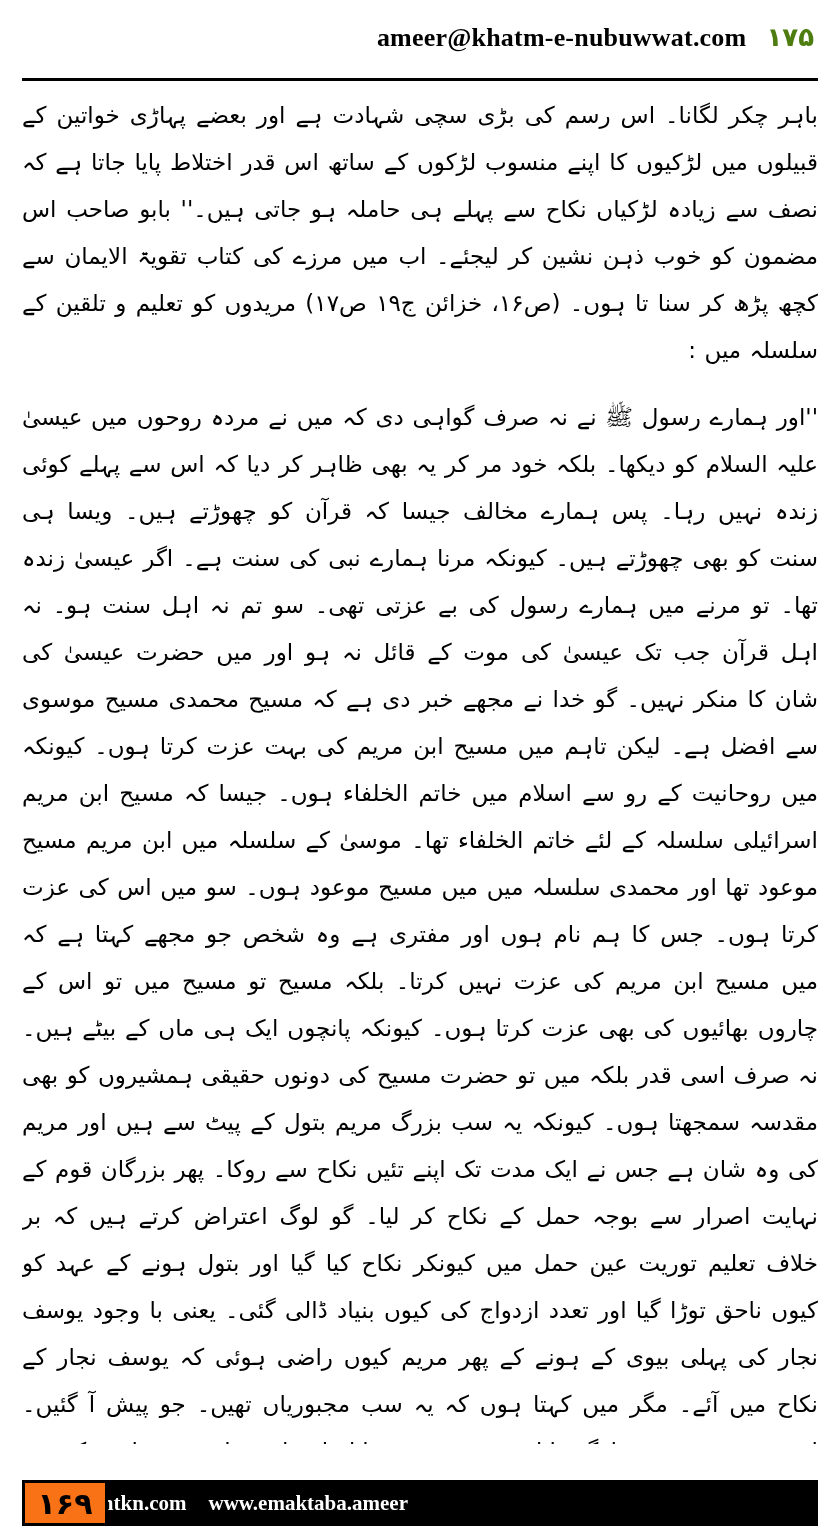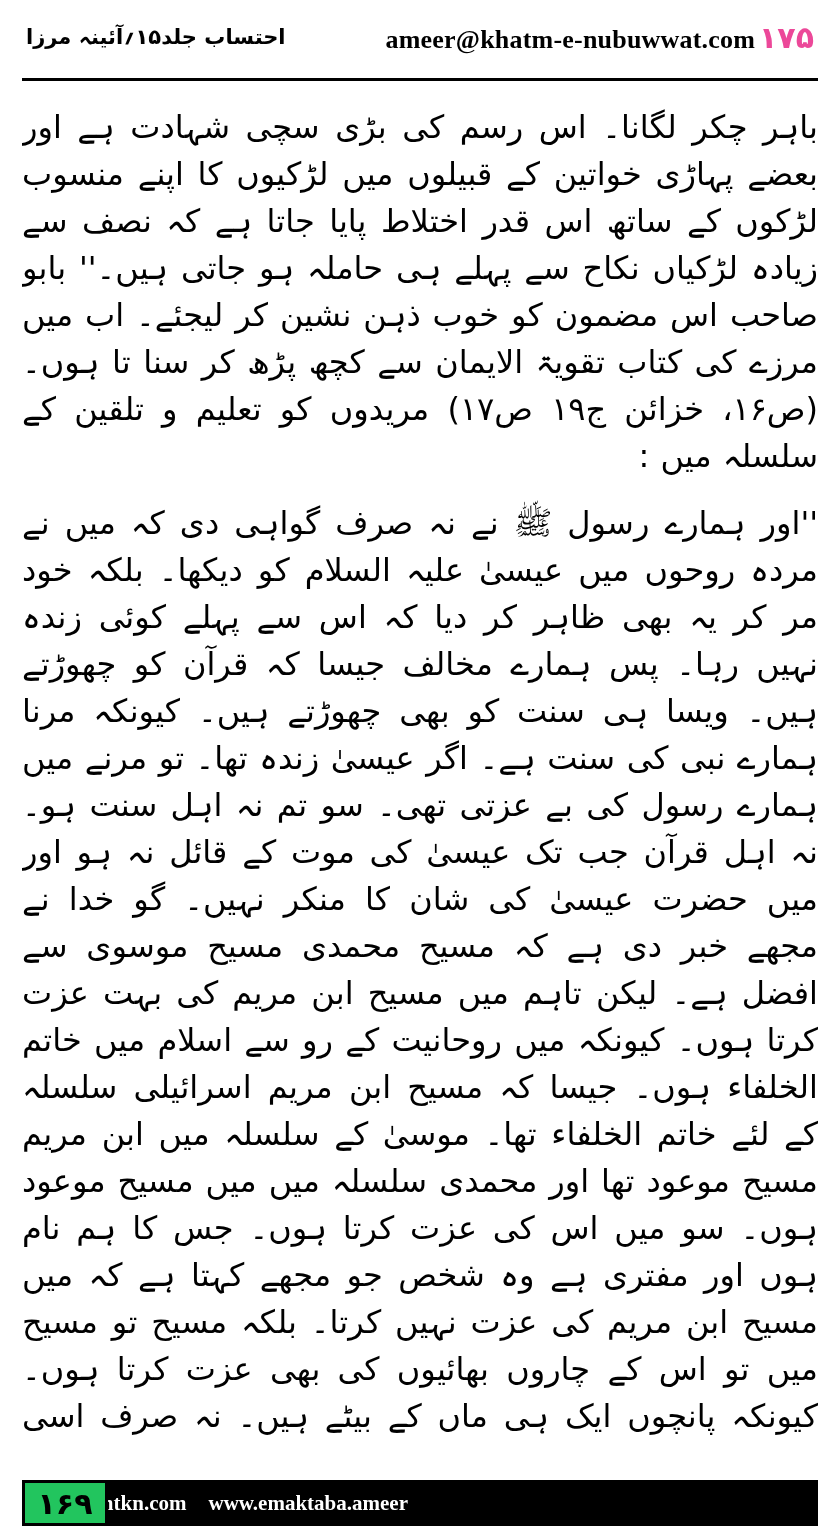--- a/index.html
+++ b/index.html
@@ -28,37 +28,37 @@
     flex-direction: row;
     align-items: center;
     justify-content: space-between;
     padding: 0 26px;
     box-sizing: border-box;
   }
   .header-left {
     display: flex;
     flex-direction: row;
     align-items: baseline;
-    gap: 4px;
+    gap: 20px;
     direction: ltr;
     text-align: right;
   }
   .header-email {
     font-family: "Liberation Serif", serif;
     font-size: 26px;
     font-weight: 700;
     color: #000000;
     letter-spacing: 0.2px;
     white-space: nowrap;
   }
   .header-page-no {
     font-family: "DejaVu Sans", sans-serif;
-    font-size: 30px;
+    font-size: 26px;
     font-weight: 700;
-    color: #ec4899;
+    color: #4d7c0f;
     white-space: nowrap;
   }
   .header-right {
     font-family: "DejaVu Sans", sans-serif;
     font-size: 21px;
     font-weight: 700;
     color: #000000;
     white-space: nowrap;
     direction: rtl;
   }
@@ -79,24 +79,24 @@
     left: 22px;
     width: 796px;
     height: 1352px;
     overflow: hidden;
   }
   .para {
     direction: rtl;
     text-align: justify;
     text-align-last: justify;
     font-family: "DejaVu Sans", sans-serif;
-    font-size: 32px;
+    font-size: 23px;
     line-height: 47px;
     color: #000000;
-    margin: 12px 0 2px 0;
+    margin: 0 0 2px 0;
     word-spacing: 1px;
   }
   .para.p-first { text-align-last: right; }
   .para.p-gap { margin-top: 20px; }
   .para.p-last { text-align-last: left; }
 
   
   .footer {
     position: absolute;
     left: 0;
@@ -128,21 +128,21 @@
     color: #ffffff;
     white-space: nowrap;
     padding-right: 4px;
   }
   .footer-pageno {
     position: absolute;
     left: 22px;
     bottom: 14px;
     width: 86px;
     height: 46px;
-    background: #22c55e;
+    background: #f97316;
     border: 3px solid #000000;
     box-sizing: border-box;
     display: flex;
     align-items: center;
     justify-content: center;
     font-family: "DejaVu Sans", sans-serif;
     font-size: 30px;
     font-weight: 700;
     color: #000000;
   }
@@ -150,21 +150,20 @@
 </head>
 <body>
 
 <div class="page">
 
   <div class="header">
     <div class="header-left">
       <span class="header-email">ameer@khatm-e-nubuwwat.com</span>
       <span class="header-page-no">۱۷۵</span>
     </div>
-    <div class="header-right">احتساب جلد۱۵؍آئینہ مرزا</div>
   </div>
 
   <div class="header-rule"></div>
 
   <div class="body-wrap">
     <p class="para p-first">باہر چکر لگانا۔ اس رسم کی بڑی سچی شہادت ہے اور بعضے پہاڑی خواتین کے قبیلوں میں لڑکیوں کا اپنے منسوب لڑکوں کے ساتھ اس قدر اختلاط پایا جاتا ہے کہ نصف سے زیادہ لڑکیاں نکاح سے پہلے ہی حاملہ ہو جاتی ہیں۔'' بابو صاحب اس مضمون کو خوب ذہن نشین کر لیجئے۔ اب میں مرزے کی کتاب تقویۃ الایمان سے کچھ پڑھ کر سنا تا ہوں۔ (ص۱۶، خزائن ج۱۹ ص۱۷) مریدوں کو تعلیم و تلقین کے سلسلہ میں :</p>
     <p class="para p-gap p-last">''اور ہمارے رسول ﷺ نے نہ صرف گواہی دی کہ میں نے مردہ روحوں میں عیسیٰ علیہ السلام کو دیکھا۔ بلکہ خود مر کر یہ بھی ظاہر کر دیا کہ اس سے پہلے کوئی زندہ نہیں رہا۔ پس ہمارے مخالف جیسا کہ قرآن کو چھوڑتے ہیں۔ ویسا ہی سنت کو بھی چھوڑتے ہیں۔ کیونکہ مرنا ہمارے نبی کی سنت ہے۔ اگر عیسیٰ زندہ تھا۔ تو مرنے میں ہمارے رسول کی بے عزتی تھی۔ سو تم نہ اہل سنت ہو۔ نہ اہل قرآن جب تک عیسیٰ کی موت کے قائل نہ ہو اور میں حضرت عیسیٰ کی شان کا منکر نہیں۔ گو خدا نے مجھے خبر دی ہے کہ مسیح محمدی مسیح موسوی سے افضل ہے۔ لیکن تاہم میں مسیح ابن مریم کی بہت عزت کرتا ہوں۔ کیونکہ میں روحانیت کے رو سے اسلام میں خاتم الخلفاء ہوں۔ جیسا کہ مسیح ابن مریم اسرائیلی سلسلہ کے لئے خاتم الخلفاء تھا۔ موسیٰ کے سلسلہ میں ابن مریم مسیح موعود تھا اور محمدی سلسلہ میں میں مسیح موعود ہوں۔ سو میں اس کی عزت کرتا ہوں۔ جس کا ہم نام ہوں اور مفتری ہے وہ شخص جو مجھے کہتا ہے کہ میں مسیح ابن مریم کی عزت نہیں کرتا۔ بلکہ مسیح تو مسیح میں تو اس کے چاروں بھائیوں کی بھی عزت کرتا ہوں۔ کیونکہ پانچوں ایک ہی ماں کے بیٹے ہیں۔ نہ صرف اسی قدر بلکہ میں تو حضرت مسیح کی دونوں حقیقی ہمشیروں کو بھی مقدسہ سمجھتا ہوں۔ کیونکہ یہ سب بزرگ مریم بتول کے پیٹ سے ہیں اور مریم کی وہ شان ہے جس نے ایک مدت تک اپنے تئیں نکاح سے روکا۔ پھر بزرگان قوم کے نہایت اصرار سے بوجہ حمل کے نکاح کر لیا۔ گو لوگ اعتراض کرتے ہیں کہ بر خلاف تعلیم توریت عین حمل میں کیونکر نکاح کیا گیا اور بتول ہونے کے عہد کو کیوں ناحق توڑا گیا اور تعدد ازدواج کی کیوں بنیاد ڈالی گئی۔ یعنی با وجود یوسف نجار کی پہلی بیوی کے ہونے کے پھر مریم کیوں راضی ہوئی کہ یوسف نجار کے نکاح میں آئے۔ مگر میں کہتا ہوں کہ یہ سب مجبوریاں تھیں۔ جو پیش آ گئیں۔ اس صورت میں وہ لوگ قابل رحم تھے۔ نہ قابل اعتراض۔ ان سب باتوں کے بعد پھر میں کہتا ہوں کہ یہ مت خیال کرو کہ ہم نے ظاہری طور پر بیعت کر لی ہے۔ ظاہر کچھ چیز نہیں۔ خدا دلوں کو دیکھتا ہے اور اس کے موافق تم سے معاملہ کرے گا۔ دیکھو میں یہ کہہ کر فرض تبلیغ سے سبکدوش ہوتا ہوں کہ گناہ ایک زہر ہے۔ اس کو مت کھاؤ۔''</p>
   </div>
 
   <div class="footer">

